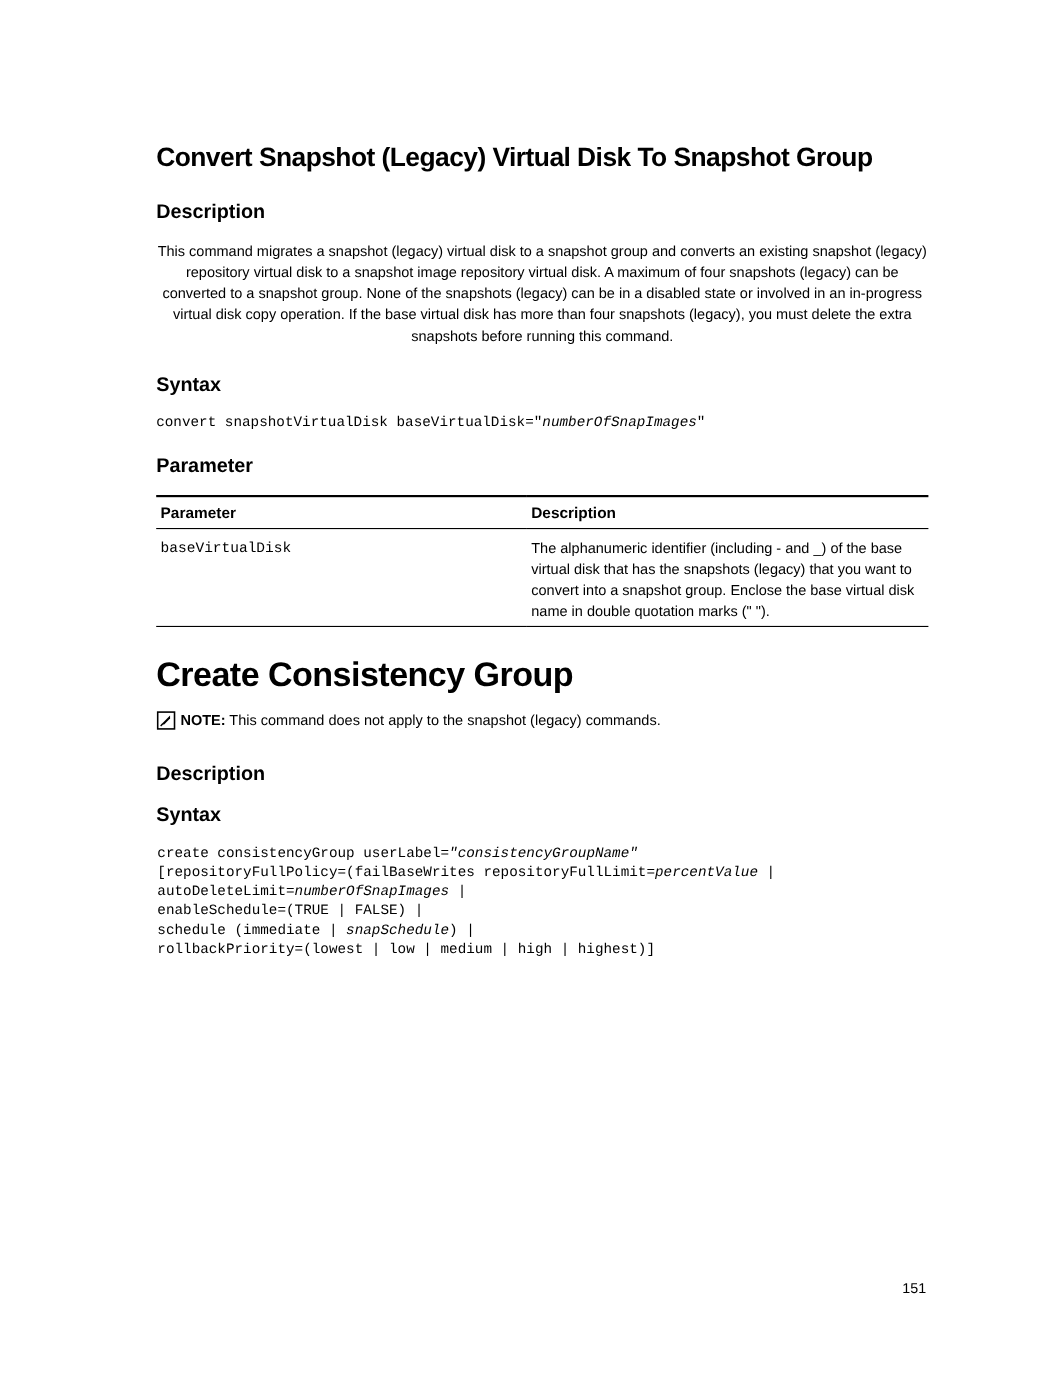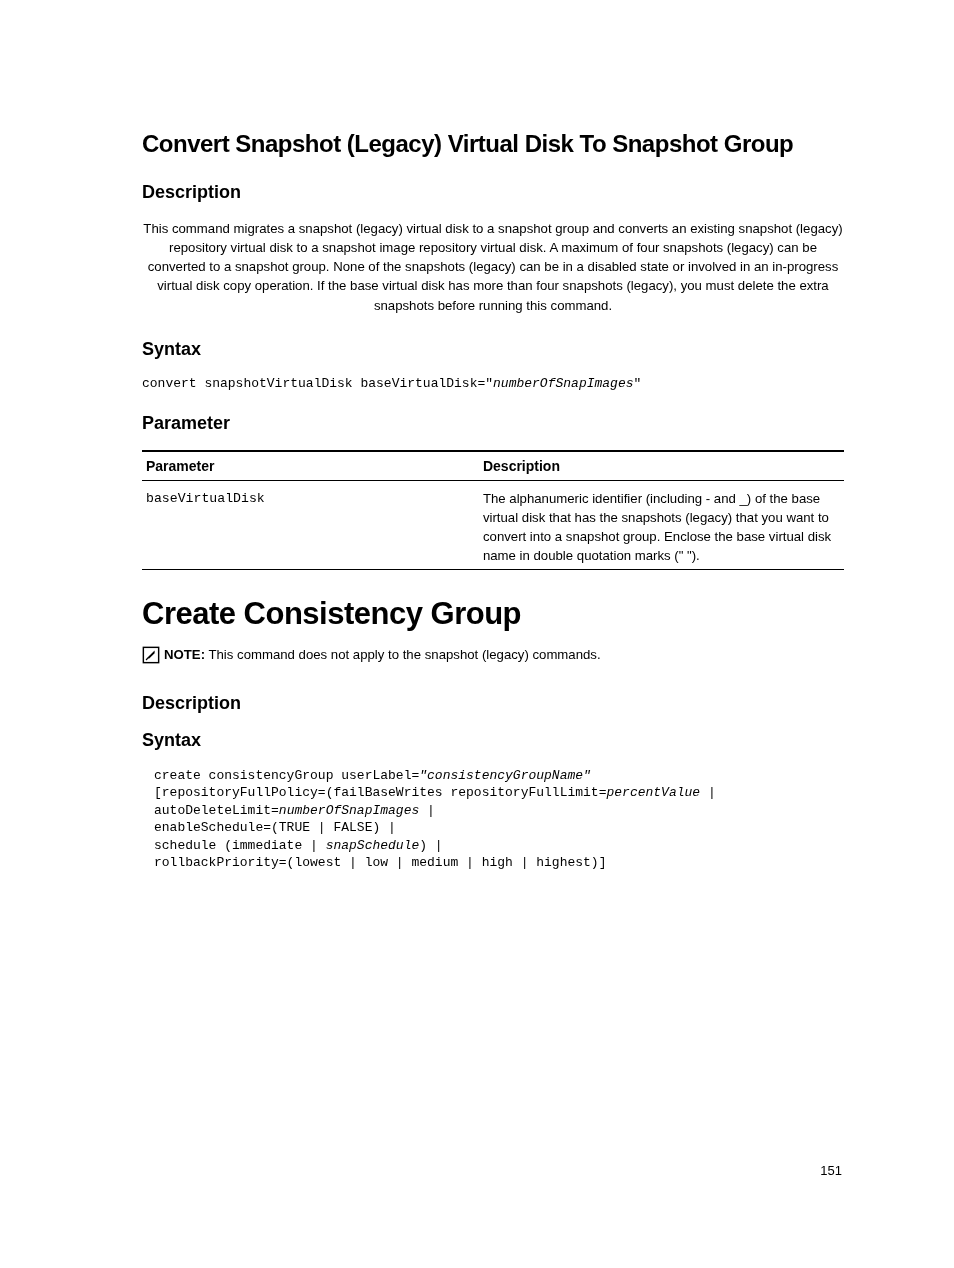--- a/index.html
+++ b/index.html
@@ -98,21 +98,21 @@
   .note-text .nlabel {
     font-weight: bold;
   }
   .inline-code {
     font-family: "Courier New", Courier, monospace;
   }
   pre.codeblock {
     font-family: "Courier New", Courier, monospace;
     font-size: 13px;
     line-height: 1.35;
-    margin: 12px;
+    margin: 1px;
     white-space: pre;
   }
   pre.codeblock .italic {
     font-style: italic;
   }
   .page-number {
     position: absolute;
     bottom: 90px;
     right: 112px;
     font-size: 13px;

